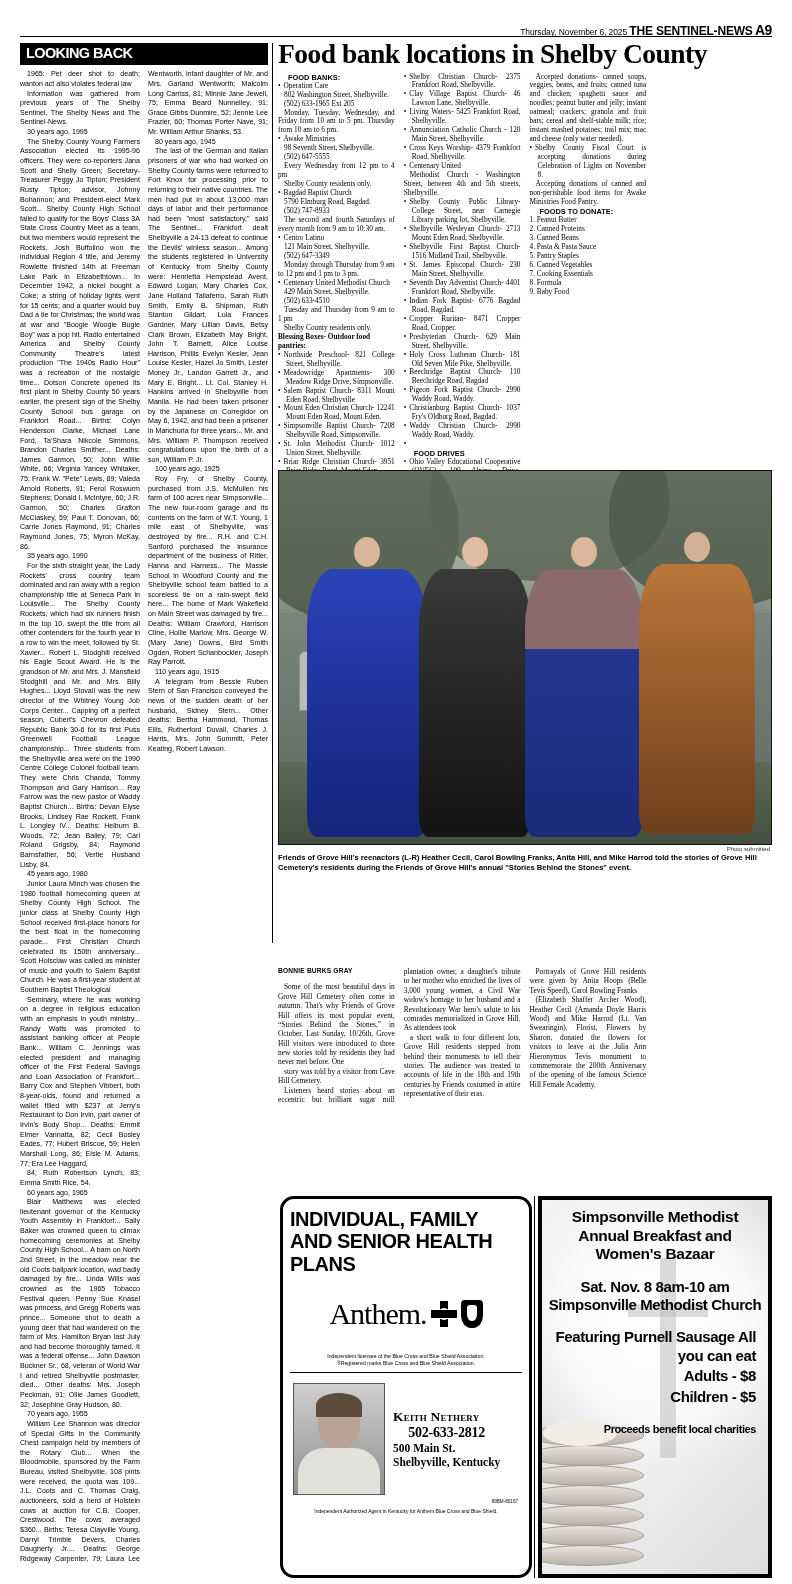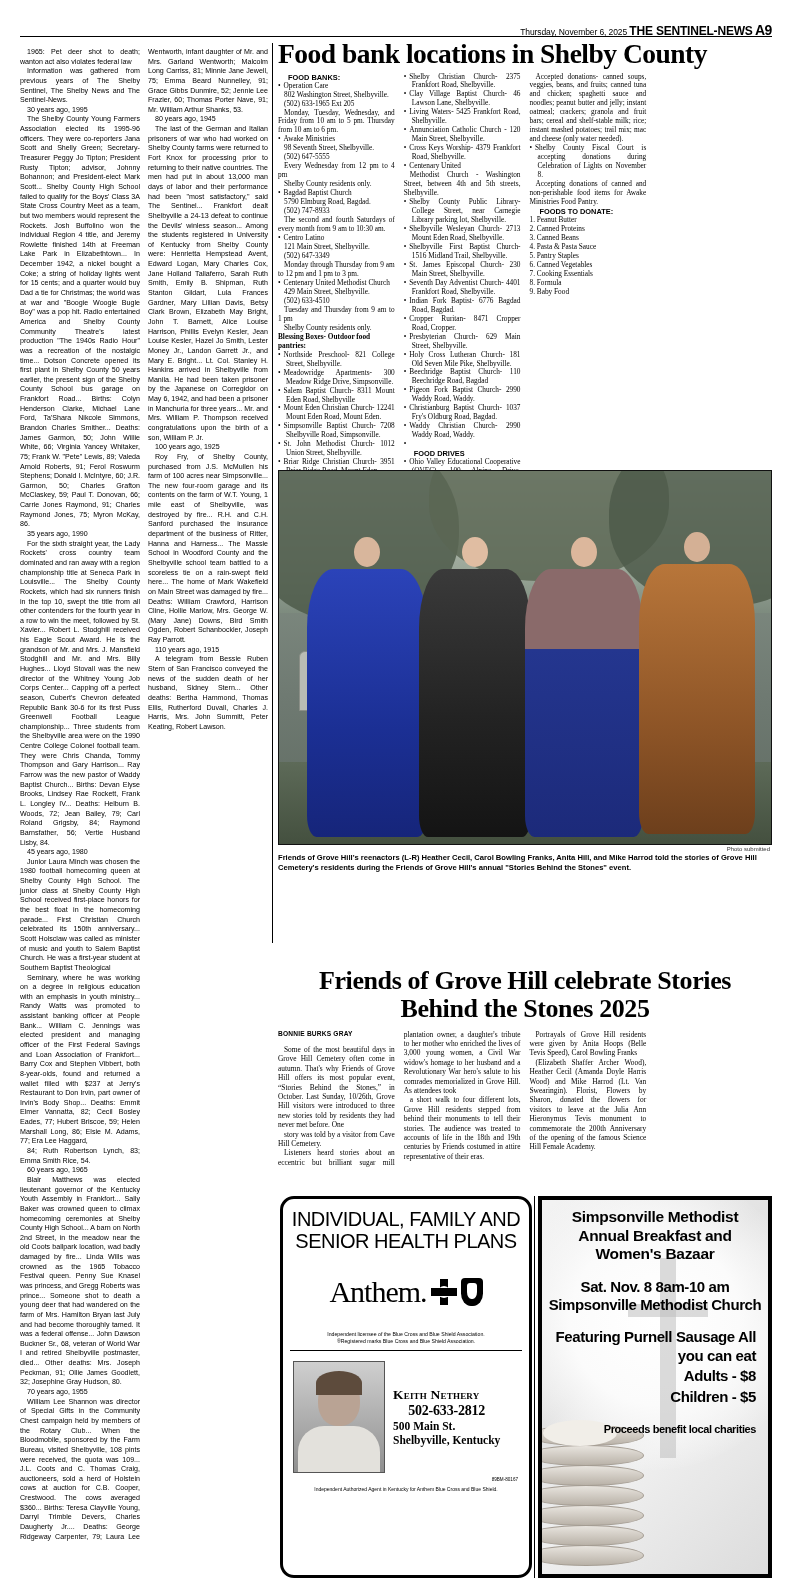--- a/index.html
+++ b/index.html
@@ -140,22 +140,22 @@
   }
 
   
   .ad-anthem {
     position:absolute; left:280px; top:1196px; width:252px; height:382px;
     border:3px solid #000; border-radius:14px; background:#fff;
     padding:6px 7px 0 7px;
   }
   .ad-anthem .a-title {
     font-family:"Liberation Sans", sans-serif;
-    font-weight:normal; font-size:20px; line-height:1.12;
-    text-align:center; letter-spacing:-0.5px; margin-top:3px;
+    font-weight:bold; font-size:20px; line-height:1.12;
+    letter-spacing:-0.5px; margin-top:3px;
   }
   .anthem-logo {
     margin-top:22px; display:flex; align-items:center; justify-content:center; gap:4px;
   }
   .anthem-word {
     font-family:"Liberation Serif", serif; font-size:30px; letter-spacing:-1px;
   }
   .bc-cross { position:relative; width:26px; height:26px; }
   .bc-cross::before, .bc-cross::after {
     content:""; position:absolute; background:#000;
@@ -241,20 +241,21 @@
 <body>
 
 <div class="masthead">
   <span>Thursday, November 6, 2025</span>
   <span class="paper">THE SENTINEL-NEWS</span>
   <span class="page">A9</span>
 </div>
 <div class="rule-top"></div>
 
 <div class="lookingback">
+  <div class="lb-banner">LOOKING BACK</div>
   <div class="lb-cols" id="lb-body">
       <p>1965: Pet deer shot to death; wanton act also violates federal law</p>
       <p>Information was gathered from previous years of The Shelby Sentinel, The Shelby News and The Sentinel-News.</p>
       <p>30 years ago, 1995</p>
       <p>The Shelby County Young Farmers Association elected its 1995-96 officers. They were co-reporters Jana Scott and Shelly Green; Secretary-Treasurer Peggy Jo Tipton; President Rusty Tipton; advisor, Johnny Bohannon; and President-elect Mark Scott... Shelby County High School failed to qualify for the Boys' Class 3A State Cross Country Meet as a team, but two members would represent the Rockets. Josh Buffolino won the individual Region 4 title, and Jeremy Rowlette finished 14th at Freeman Lake Park in Elizabethtown... In December 1942, a nickel bought a Coke; a string of holiday lights went for 15 cents; and a quarter would buy Dad a tie for Christmas; the world was at war and "Boogie Woogie Bugle Boy" was a pop hit. Radio entertained America and Shelby County Community Theatre's latest production "The 1940s Radio Hour" was a recreation of the nostalgic time... Dotson Concrete opened its first plant in Shelby County 50 years earlier, the present sign of the Shelby County School bus garage on Frankfort Road... Births: Colyn Henderson Clarke, Michael Lane Ford, Ta'Shara Nikcole Simmons, Brandon Charles Smither... Deaths: James Garmon, 50; John Willie White, 66; Virginia Yancey Whitaker, 75; Frank W. "Pete" Lewis, 89; Valeda Arnold Roberts, 91; Ferol Roswurm Stephens; Donald I. McIntyre, 60; J.R. Garmon, 50; Charles Grafton McClaskey, 59; Paul T. Donovan, 66; Carrie Jones Raymond, 91; Charles Raymond Jones, 75; Myron McKay, 86.</p>
       <p>35 years ago, 1990</p>
       <p>For the sixth straight year, the Lady Rockets' cross country team dominated and ran away with a region championship title at Seneca Park in Louisville... The Shelby County Rockets, which had six runners finish in the top 10, swept the title from all other contenders for the fourth year in a row to win the meet, followed by St. Xavier... Robert L. Stodghill received his Eagle Scout Award. He is the grandson of Mr. and Mrs. J. Mansfield Stodghill and Mr. and Mrs. Billy Hughes... Lloyd Stovall was the new director of the Whitney Young Job Corps Center... Capping off a perfect season, Cubert's Chevron defeated Republic Bank 30-6 for its first Puss Greenwell Football League championship... Three students from the Shelbyville area were on the 1990 Centre College Colonel football team. They were Chris Chanda, Tommy Thompson and Gary Harrison... Ray Farrow was the new pastor of Waddy Baptist Church... Births: Devan Elyse Brooks, Lindsey Rae Rockett, Frank L. Longley IV... Deaths: Helburn B. Woods, 72; Jean Bailey, 79; Carl Roland Grigsby, 84; Raymond Barnsfather, 56; Vertie Husband Lisby, 84.</p>
       <p>45 years ago, 1980</p>
       <p>Junior Laura Minch was chosen the 1980 football homecoming queen at Shelby County High School. The junior class at Shelby County High School received first-place honors for the best float in the homecoming parade... First Christian Church celebrated its 150th anniversary... Scott Holsclaw was called as minister of music and youth to Salem Baptist Church. He was a first-year student at Southern Baptist Theological</p>
       <p>Seminary, where he was working on a degree in religious education with an emphasis in youth ministry... Randy Watts was promoted to assistant banking officer at People Bank... William C. Jennings was elected president and managing officer of the First Federal Savings and Loan Association of Frankfort... Barry Cox and Stephen Vibbert, both 8-year-olds, found and returned a wallet filled with $237 at Jerry's Restaurant to Don Irvin, part owner of Irvin's Body Shop... Deaths: Emmit Elmer Vannatta, 82; Cecil Bosley Eades, 77; Hubert Briscoe, 59; Helen Marshall Long, 86; Elsie M. Adams, 77; Era Lee Haggard,</p>
@@ -371,21 +372,20 @@
     <div class="figure" style="left:360px;width:116px;height:305px;">
       <div class="fig-head" style="background:#d4b095;"></div>
       <div class="fig-body" style="height:270px;background:linear-gradient(#b8763a,#8e5527 60%,#6d3f1c);margin-top:2px;"></div>
     </div>
   </div>
   <div class="photo-credit">Photo submitted</div>
   <div class="photo-caption">Friends of Grove Hill's reenactors (L-R) Heather Cecil, Carol Bowling Franks, Anita Hill, and Mike Harrod told the stories of Grove Hill Cemetery's residents during the Friends of Grove Hill's annual "Stories Behind the Stones" event.</div>
 </div>
 
 <div class="gh">
-  <h1 class="gh-headline">Friends of Grove Hill celebrate Stories Behind the Stones 2025</h1>
   <div class="gh-cols">
     <p class="byline">BONNIE BURKS GRAY</p>
     <p>Some of the most beautiful days in Grove Hill Cemetery often come in autumn. That's why Friends of Grove Hill offers its most popular event, “Stories Behind the Stones,” in October. Last Sunday, 10/26th, Grove Hill visitors were introduced to three new stories told by residents they had never met before. One</p>
     <p>story was told by a visitor from Cave Hill Cemetery.</p>
     <p>Listeners heard stories about an eccentric but brilliant sugar mill plantation owner, a daughter's tribute to her mother who enriched the lives of 3,000 young women, a Civil War widow's homage to her husband and a Revolutionary War hero's salute to his comrades memorialized in Grove Hill. As attendees took</p>
     <p>a short walk to four different lots, Grove Hill residents stepped from behind their monuments to tell their stories. The audience was treated to accounts of life in the 18th and 19th centuries by Friends costumed in attire representative of their eras.</p>
     <p>Portrayals of Grove Hill residents were given by Anita Hoops (Belle Tevis Speed), Carol Bowling Franks</p>
     <p>(Elizabeth Shaffer Archer Wood), Heather Cecil (Amanda Doyle Harris Wood) and Mike Harrod (Lt. Van Swearingin). Florist, Flowers by Sharon, donated the flowers for visitors to leave at the Julia Ann Hieronymus Tevis monument to commemorate the 200th Anniversary of the opening of the famous Science Hill Female Academy.</p>
   </div>
 </div>

